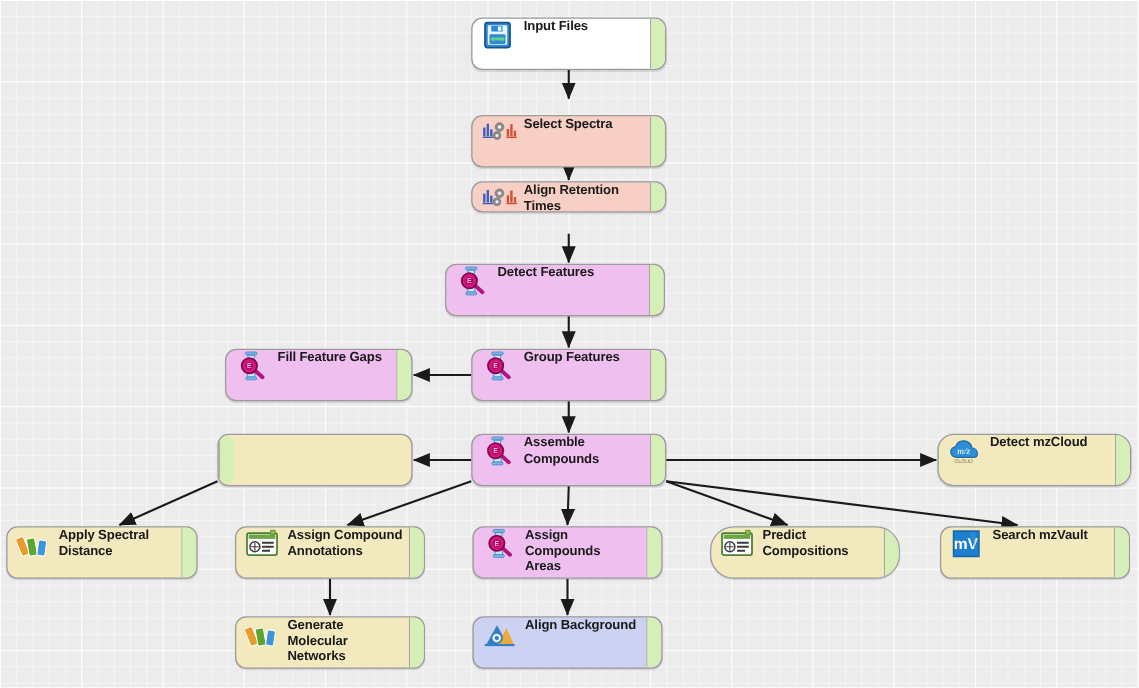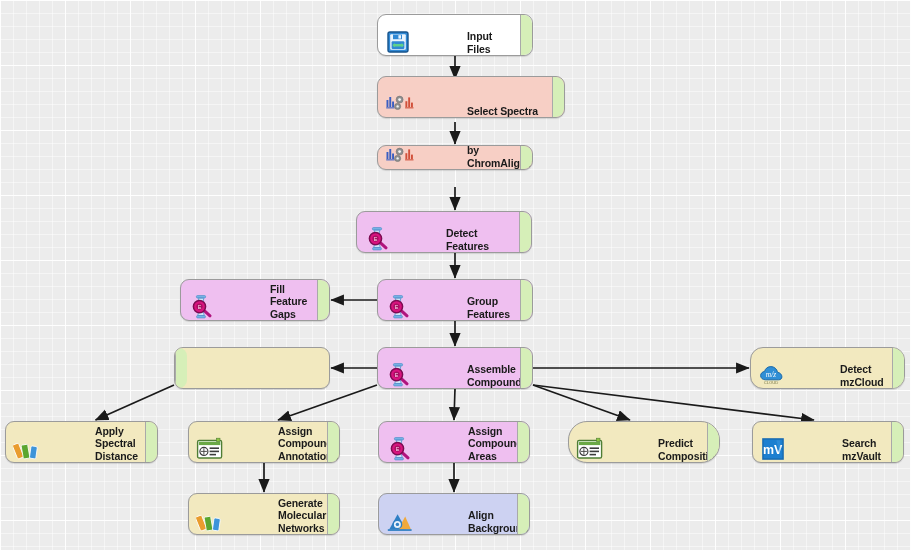--- a/index.html
+++ b/index.html
@@ -37,24 +37,23 @@
     background: #ffffff;
     display: flex;
     align-items: center;
     padding: 0;
     box-shadow: 0 1px 1px rgba(0,0,0,0.12);
     overflow: hidden;
   }
   .node .body {
     flex: 1 1 auto;
     display: flex;
-    align-items: flex-end;
+    align-items: flex-start;
     height: 100%;
     min-width: 0;
-    gap: 48px;
   }
   .node .icon {
     flex: 0 0 auto;
     width: 26px;
     height: 26px;
     margin-left: 7px;
     margin-right: 8px;
     position: relative;
   }
   .node .label {
@@ -116,21 +115,21 @@
       <rect x="13.4" y="6.2" width="2.6" height="3.4" fill="#eaf4fd"></rect>
       <rect x="6.6" y="12.3" width="12.8" height="7.8" rx="1" fill="#2f88d4"></rect>
       <path d="M8.4,16.2 L18,16.2" stroke="#5fd08a" stroke-width="2.4"></path>
       <path d="M9.8,14.1 L7.4,16.2 L9.8,18.3 z" fill="#5fd08a"></path>
       <path d="M16.6,14.1 L19,16.2 L16.6,18.3 z" fill="#5fd08a"></path>
     </svg></span>
           <span class="label">Input Files</span>
         </div>
         <span class="tab" style="background: rgb(214, 239, 184);"></span>
       </div>
-      <div class="node" style="left: 377px; top: 76px; width: 188px; height: 42px; background: rgb(247, 207, 197);">
+      <div class="node" style="left: 377px; top: 92px; width: 156px; height: 42px; background: rgb(247, 207, 197);">
         <div class="body">
           <span class="icon">
     <svg width="30" height="26" viewBox="0 0 30 26">
       <g fill="#3b5ec1">
         <rect x="1.5" y="9" width="1.9" height="7"></rect>
         <rect x="4.3" y="6" width="1.9" height="10"></rect>
         <rect x="7.1" y="10.5" width="1.9" height="5.5"></rect>
       </g>
       <rect x="1.2" y="16.3" width="8.4" height="1.1" fill="#3b5ec1"></rect>
       <g fill="#d1503a">

